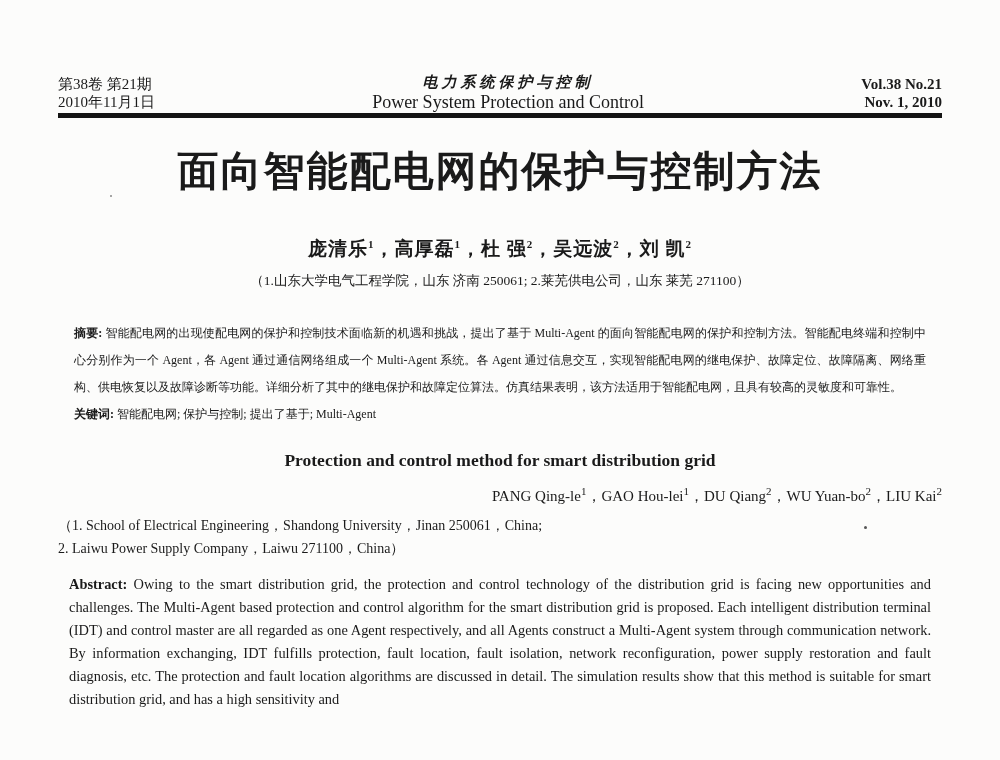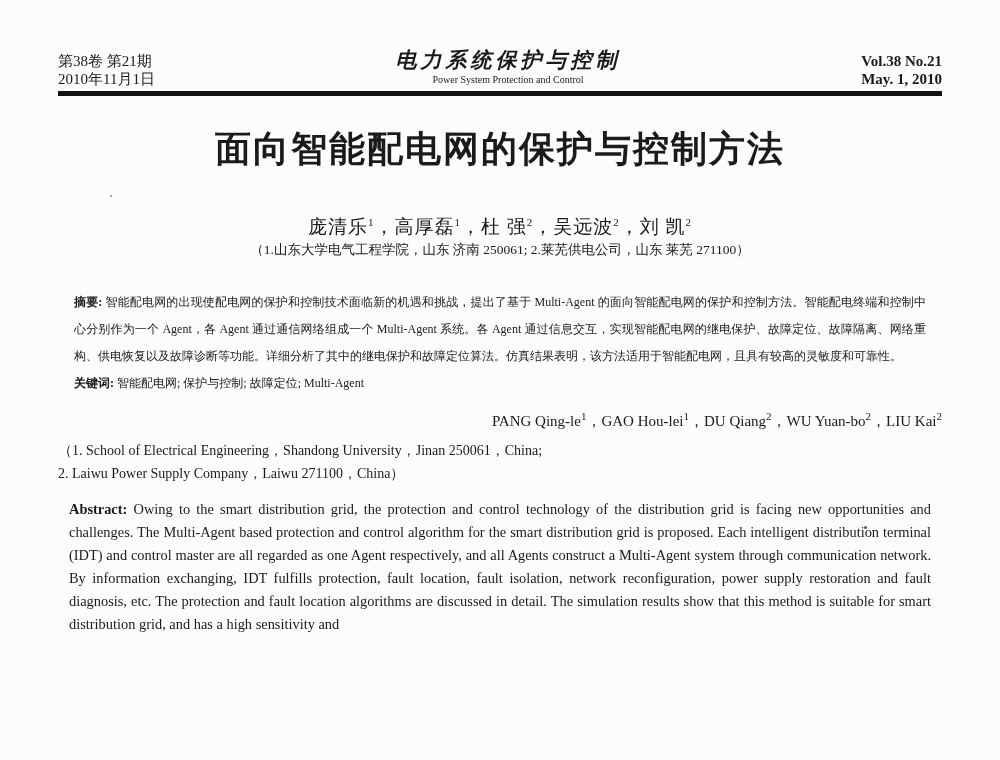--- a/index.html
+++ b/index.html
@@ -11,62 +11,63 @@
     color: #1a1a1a;
     overflow: hidden;
     font-family: "Liberation Serif", "DejaVu Serif", serif;
   }
   .page { position: relative; width: 884px; margin: 0 auto; padding: 0 58px 0 58px; box-sizing: content-box; }
 
   
   .jheader {
     display: flex;
     justify-content: space-between;
-    align-items: center;
-    padding-top: 51px;
+    align-items: flex-end;
+    padding-top: 73px;
     font-size: 15px;
     line-height: 18px;
   }
   .jh-left  { text-align: left;  white-space: nowrap; }
   .jh-right { text-align: right; white-space: nowrap; font-weight: bold; }
   .jh-center { text-align: center; flex: 1; }
   .jname-cn {
     font-weight: 700;
     font-style: italic;
-    font-size: 21px;
+    font-size: 15px;
     letter-spacing: 4px;
     line-height: 18px;
     font-family: Liberation Serif, serif;
   }
-  .jname-en { font-size: 10px; line-height: 18px; margin-top: 2px; }
+  .jname-en { font-size: 18px; line-height: 18px; margin-top: 2px; }
 
   .rule { height: 5px; background: #141414; margin-top: 2px; }
 
   
   .title-cn {
     margin: 31px 0 0 0;
     text-align: center;
-    font-size: 36px;
+    font-size: 41px;
     font-weight: 700;
     letter-spacing: 2px;
     line-height: 44px;
   }
 
   
   .authors-cn {
     margin-top: 43px;
     text-align: center;
     font-size: 19px;
     line-height: 26px;
     letter-spacing: 1px;
+    font-weight: bold;
   }
   sup { font-size: 11px; line-height: 0; }
 
   .affil-cn {
-    margin-top: 0;
+    margin-top: 9px;
     text-align: center;
     font-size: 13.5px;
     line-height: 19px;
   }
 
   
   .abs-cn, .kw-cn {
     width: 852px;
     margin: 0 auto;
     font-size: 12px;
@@ -119,38 +120,39 @@
     <div class="jh-left">
       <div>第38卷 第21期</div>
       <div>2010年11月1日</div>
     </div>
     <div class="jh-center">
       <div class="jname-cn">电力系统保护与控制</div>
       <div class="jname-en">Power System Protection and Control</div>
     </div>
     <div class="jh-right">
       <div>Vol.38 No.21</div>
-      <div>May. 1, 2010</div>
+      <div>Nov. 1, 2010</div>
     </div>
   </div>
 
   <div class="rule"></div>
 
   <h1 class="title-cn">面向智能配电网的保护与控制方法</h1>
 
   <div class="authors-cn">
     <span><span>庞清乐</span><sup>1</sup><span>，</span></span><span><span>高厚磊</span><sup>1</sup><span>，</span></span><span><span>杜 强</span><sup>2</sup><span>，</span></span><span><span>吴远波</span><sup>2</sup><span>，</span></span><span><span>刘 凯</span><sup>2</sup><span></span></span>
   </div>
 
   <div class="affil-cn">（1.山东大学电气工程学院，山东 济南 250061; 2.莱芜供电公司，山东 莱芜 271100）</div>
 
   <p class="abs-cn"><span class="lbl">摘要: </span><span>智能配电网的出现使配电网的保护和控制技术面临新的机遇和挑战，提出了基于 Multi-Agent 的面向智能配电网的保护和控制方法。智能配电终端和控制中心分别作为一个 Agent，各 Agent 通过通信网络组成一个 Multi-Agent 系统。各 Agent 通过信息交互，实现智能配电网的继电保护、故障定位、故障隔离、网络重构、供电恢复以及故障诊断等功能。详细分析了其中的继电保护和故障定位算法。仿真结果表明，该方法适用于智能配电网，且具有较高的灵敏度和可靠性。</span></p>
 
-  <p class="kw-cn"><span class="lbl">关键词: </span><span>智能配电网; 保护与控制; 故障定位; Multi-Agent</span></p>
+  <p class="kw-cn"><span class="lbl">关键词: </span><span>智能配电网; 保护与控制; 提出了基于; Multi-Agent</span></p>
 
+  <h2 class="title-en">Protection and control method for smart distribution grid</h2>
 
   <div class="authors-en">
     <span><span>PANG Qing-le</span><sup>1</sup><span>，</span></span><span><span>GAO Hou-lei</span><sup>1</sup><span>，</span></span><span><span>DU Qiang</span><sup>2</sup><span>，</span></span><span><span>WU Yuan-bo</span><sup>2</sup><span>，</span></span><span><span>LIU Kai</span><sup>2</sup><span></span></span>
   </div>
 
   <div class="affil-en">
     <div>（1. School of Electrical Engineering，Shandong University，Jinan 250061，China;</div>
     <div>2. Laiwu Power Supply Company，Laiwu 271100，China）</div>
   </div>
 

